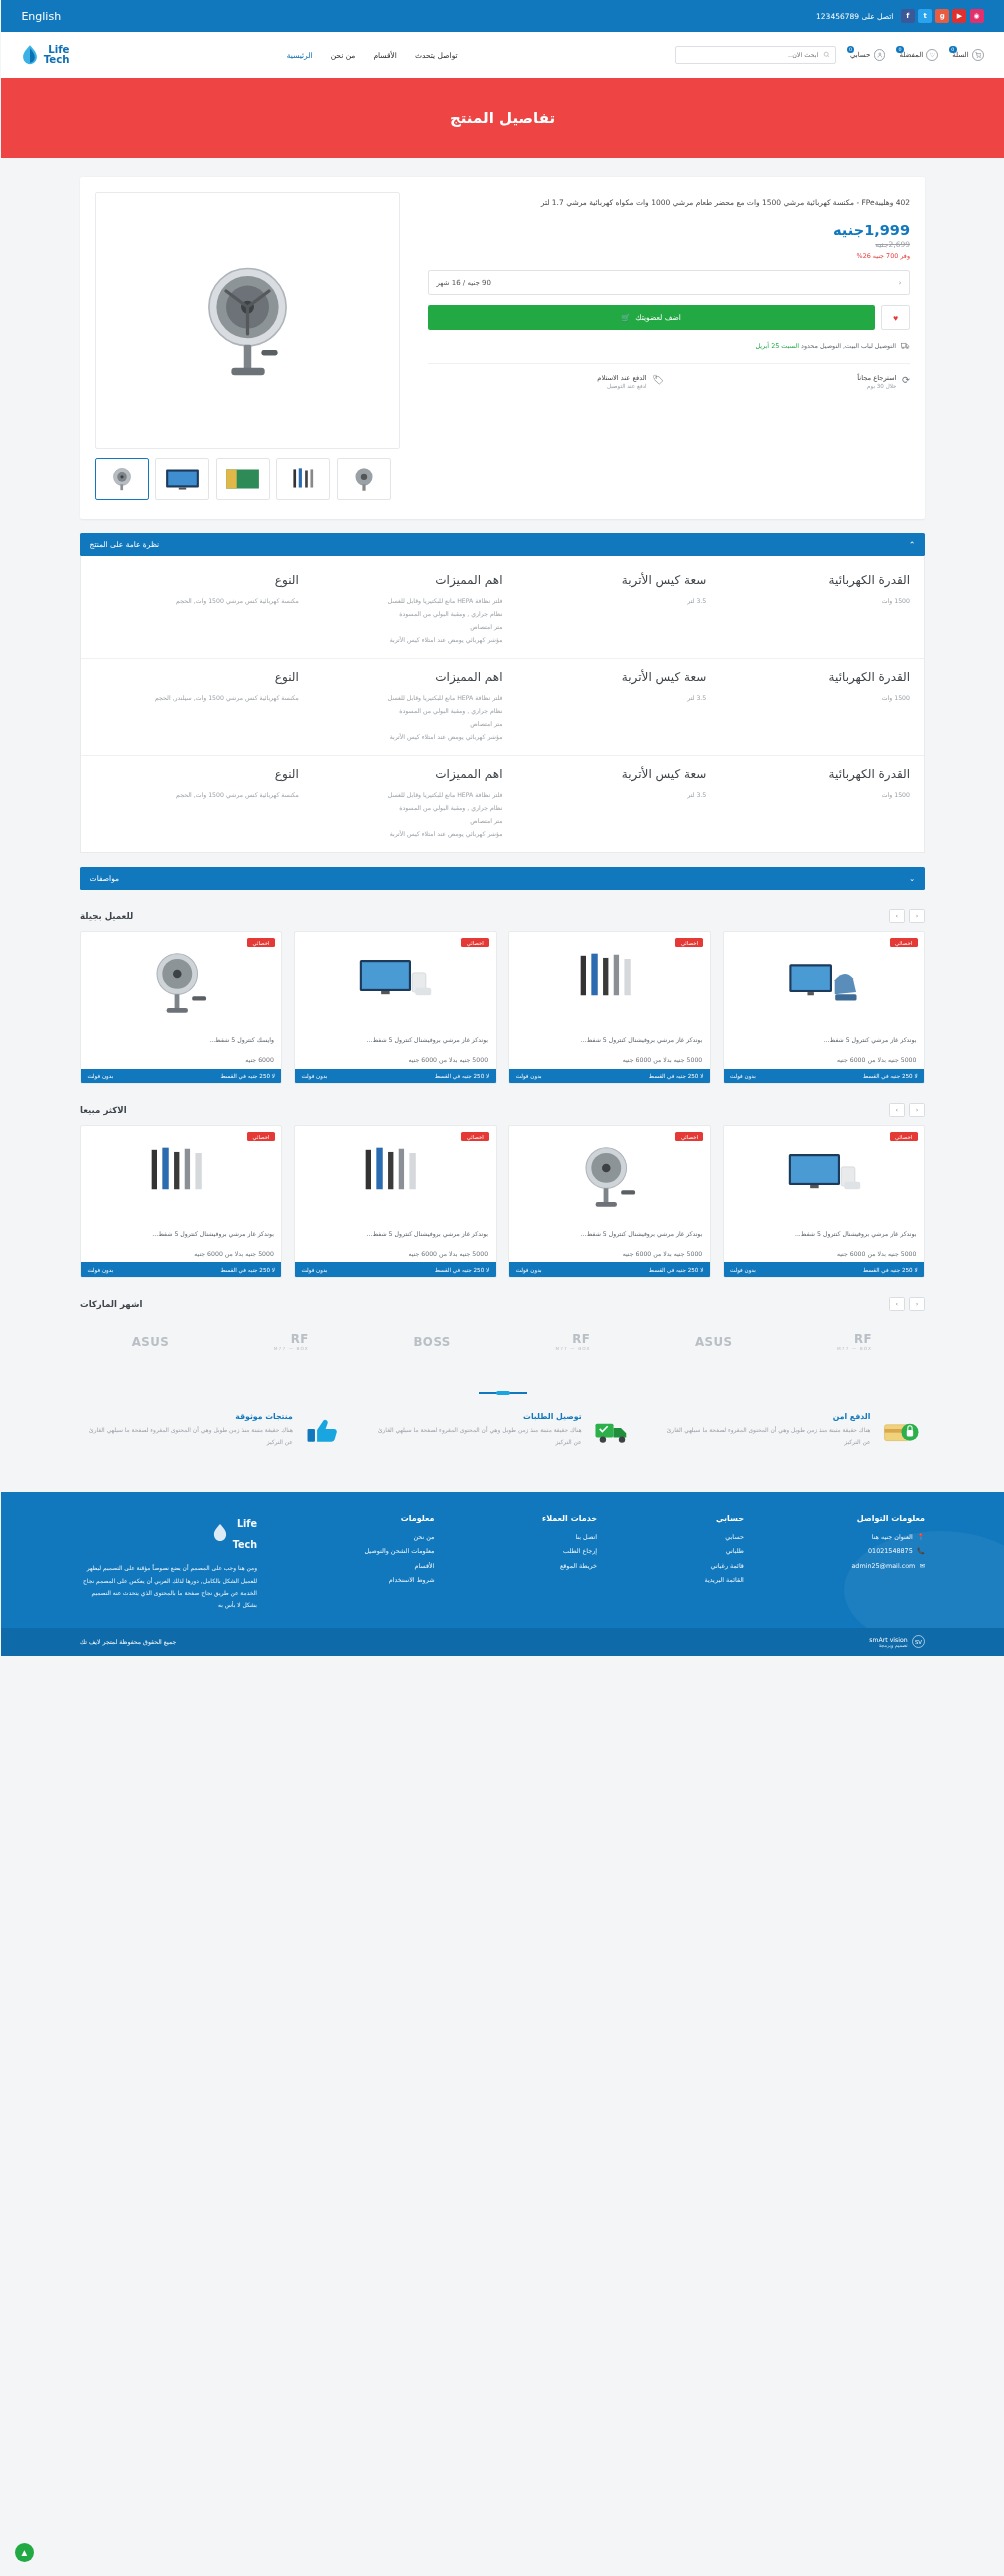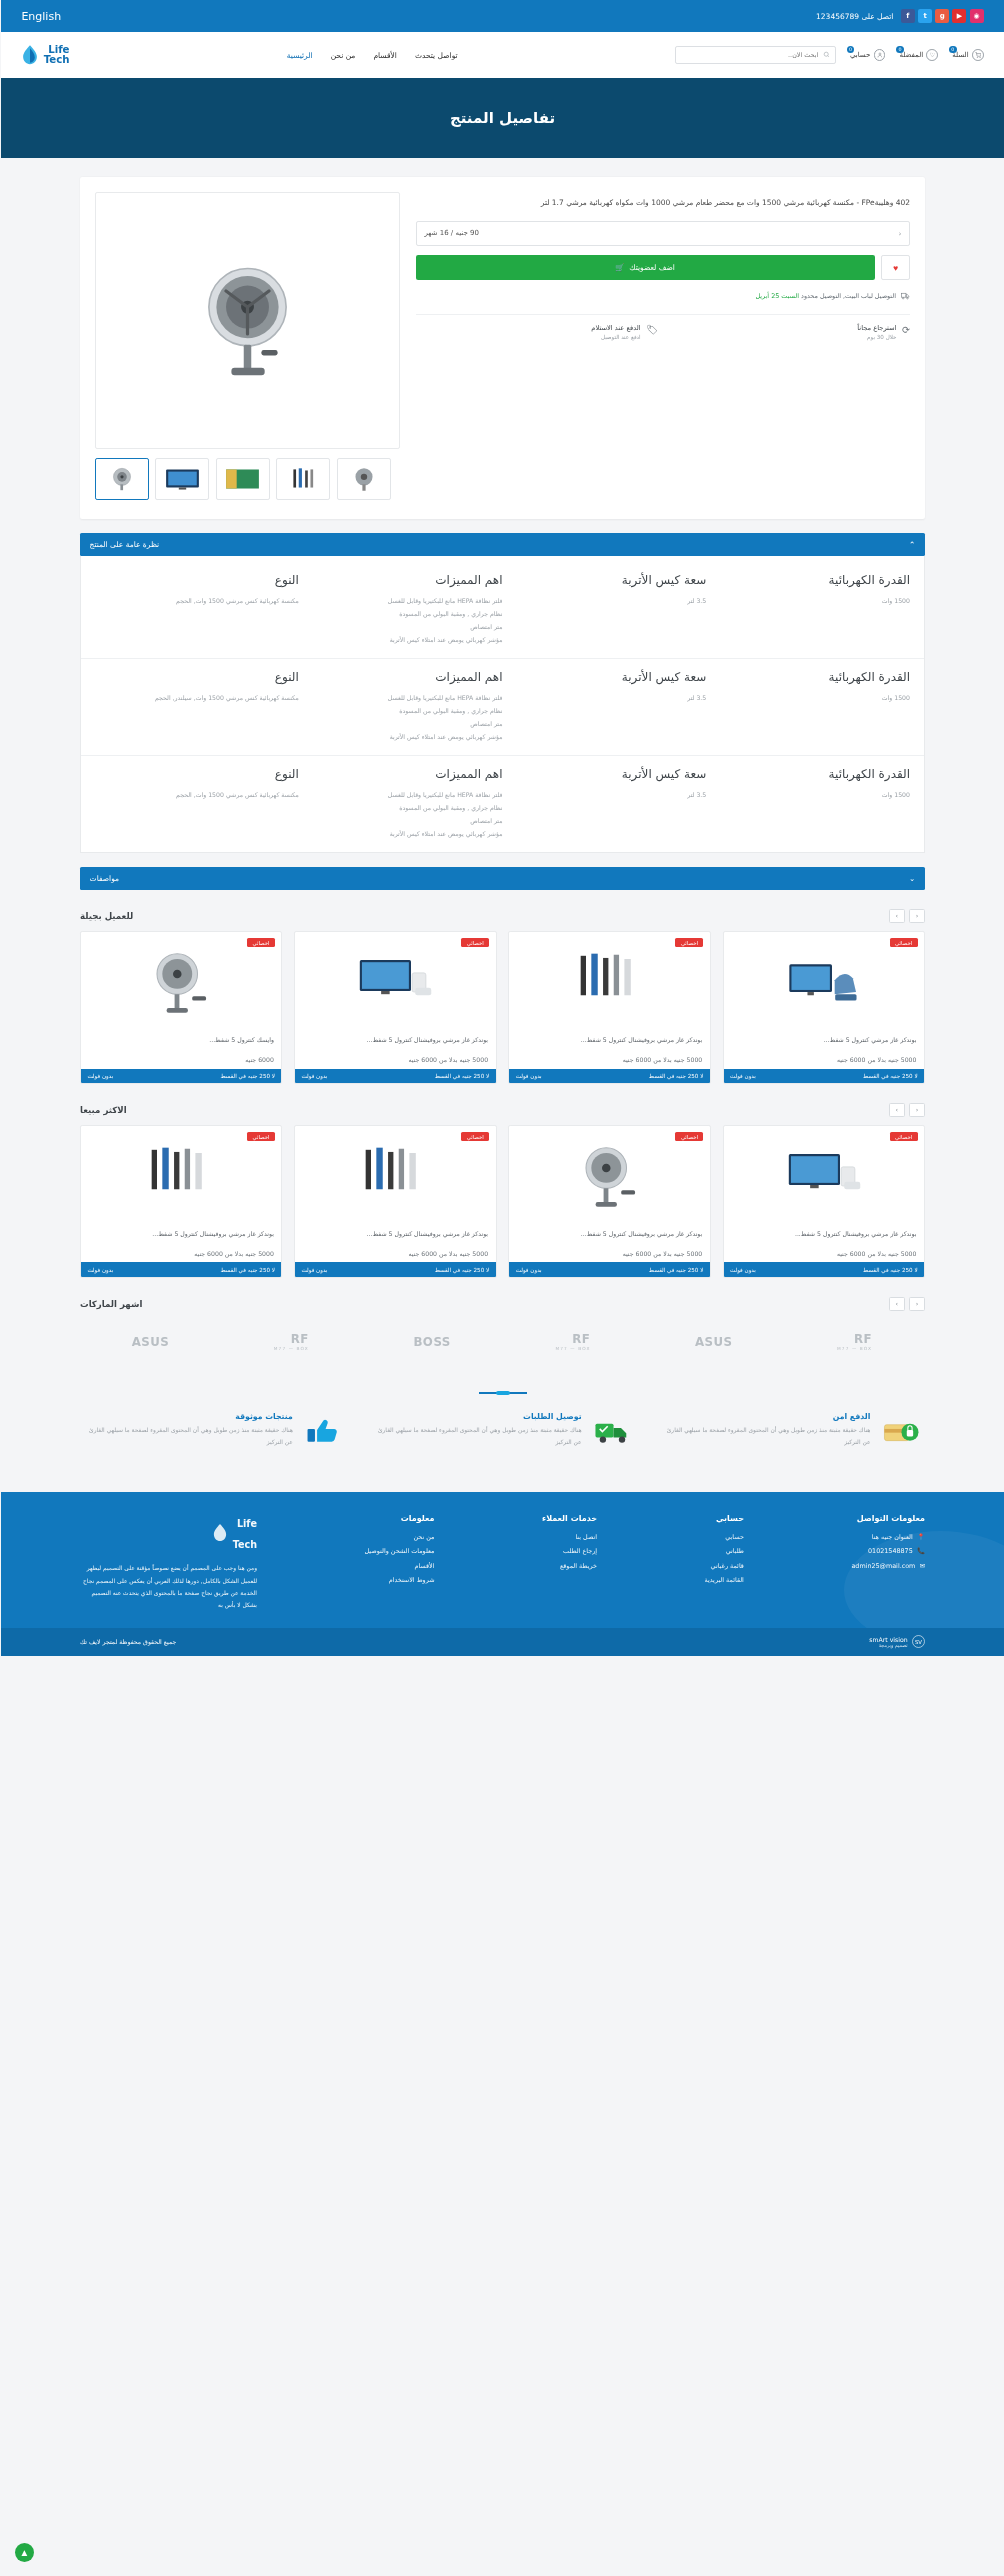--- a/index.html
+++ b/index.html
@@ -65,31 +65,31 @@
     width:7.5px;height:7.5px; display:flex;align-items:center;justify-content:center;
     position:absolute; top:-3.2px; left:-3.2px;
   }
   .circ-icon {
     width:11.8px;height:11.8px;border:0.5px solid #9aa1a8;border-radius:50%;
     display:flex;align-items:center;justify-content:center;font-size:5.9px;color:#6b7278;
   }
 
   
   .banner {
-    background:#0c4a6e; height:80px; display:flex; align-items:center;
+    background:#ef4444; height:80px; display:flex; align-items:center;
     justify-content:center; color:#fff; font-size:15px; font-weight:bold;
   }
 
   
   .wrap { padding: 19px 80px 0 80px; }
 
   
   .product {
     background:#fff; border-radius:2.1px; padding:15px 15px 19px 15px;
-    display:flex; gap:16px; box-shadow:0 0.5px 2.1px rgba(0,0,0,.06);
+    display:flex; gap:28px; box-shadow:0 0.5px 2.1px rgba(0,0,0,.06);
   }
   .prod-info { flex:1; padding-top:3.2px; }
   .prod-title { font-size:7.5px; line-height:2; color:#4a4a4a; }
   .price-row { margin-top:11.8px; }
   .price-now { font-size:14.5px; color:#1178bd; font-weight:bold; }
   .price-old { font-size:7.5px; color:#9aa0a6; text-decoration:line-through; margin-top:2.1px;}
   .price-save { font-size:6.4px; color:#e53935; margin-top:2.7px; }
   .instal {
     margin-top:10.7px; border:0.5px solid #e0e3e6; border-radius:2.1px; height:25px;
     display:flex; align-items:center; justify-content:space-between; padding:0 7.5px;
@@ -299,20 +299,25 @@
     <span>تفاصيل المنتج</span>
   </div>
 
   <div class="wrap">
 
     <div class="product">
 
       <div class="prod-info">
         <div class="prod-title">402 وهليبة‎FPe - مكنسة كهربائية مرشي 1500 وات مع محضر طعام مرشي 1000 وات مكواه كهربائية مرشي 1.7 لتر</div>
 
+        <div class="price-row">
+          <div class="price-now">1,999جنيه</div>
+          <div class="price-old">2,699جنيه</div>
+          <div class="price-save">وفر 700 جنيه 26%</div>
+        </div>
 
         <div class="instal">
           <span class="chev">‹</span>
           <span>90 جنيه / 16 شهر</span>
         </div>
 
         <div class="cart-row">
           <button class="btn-wish">
             <span>♥</span>
           </button>

